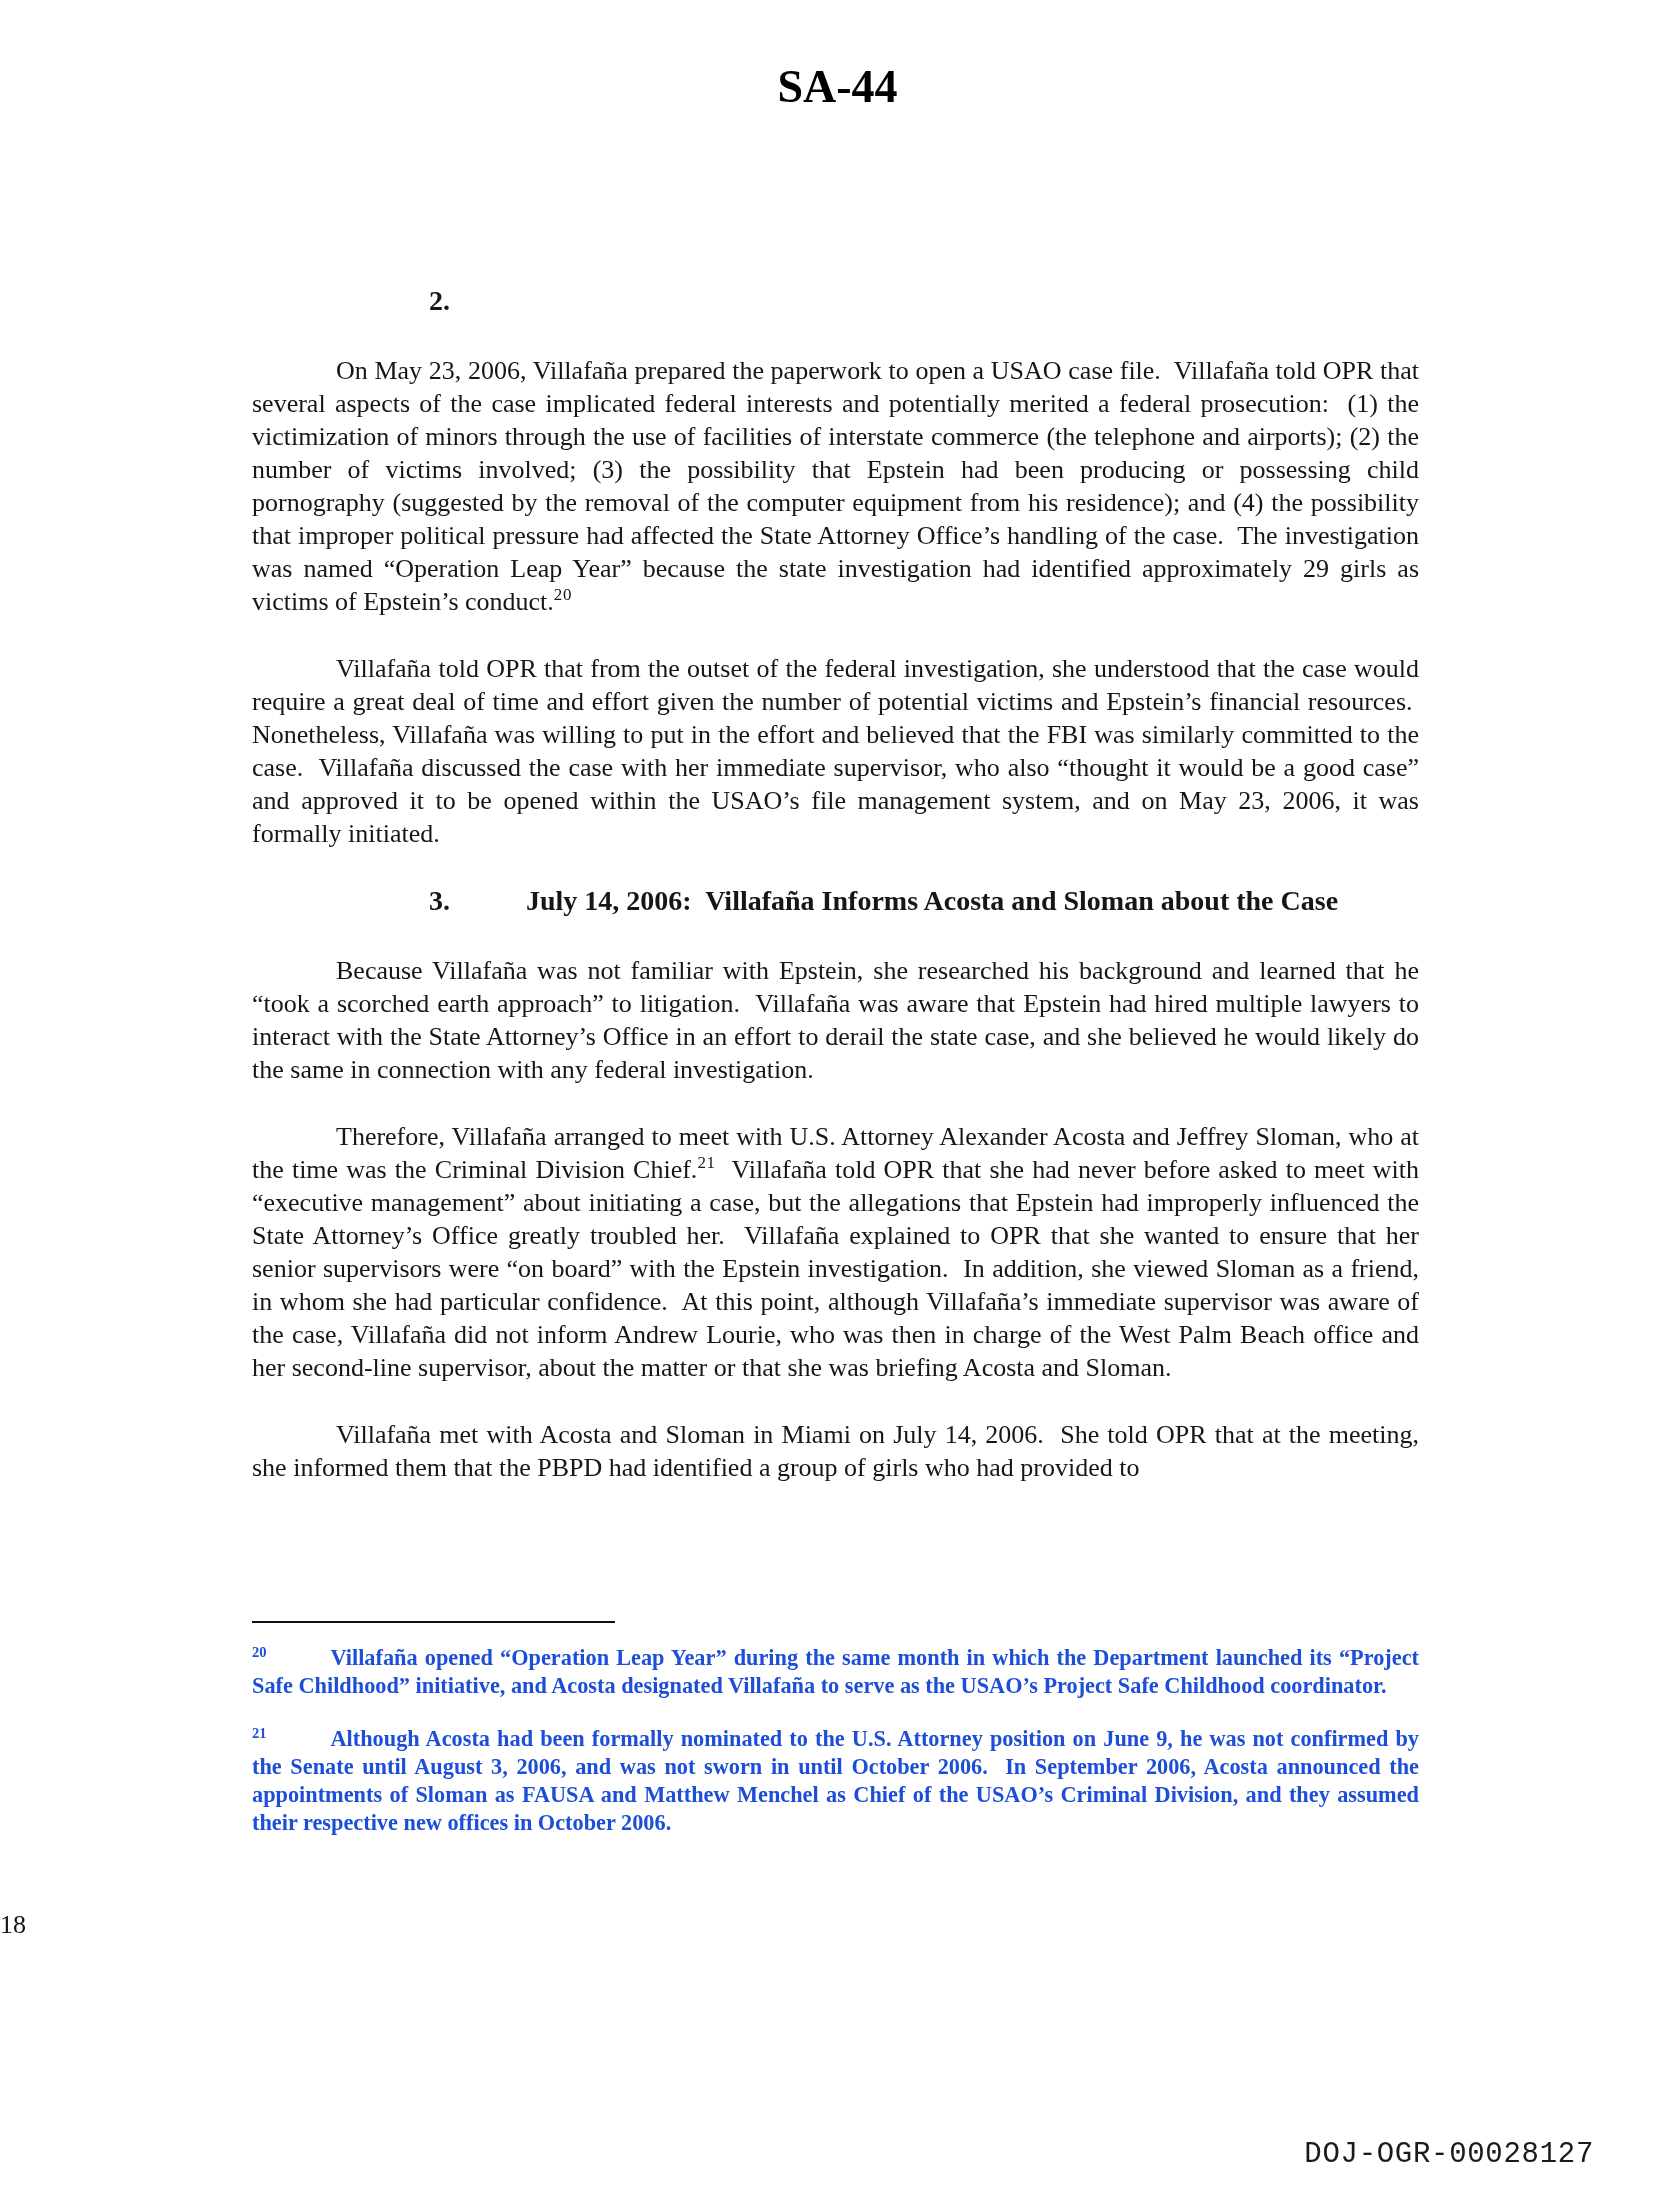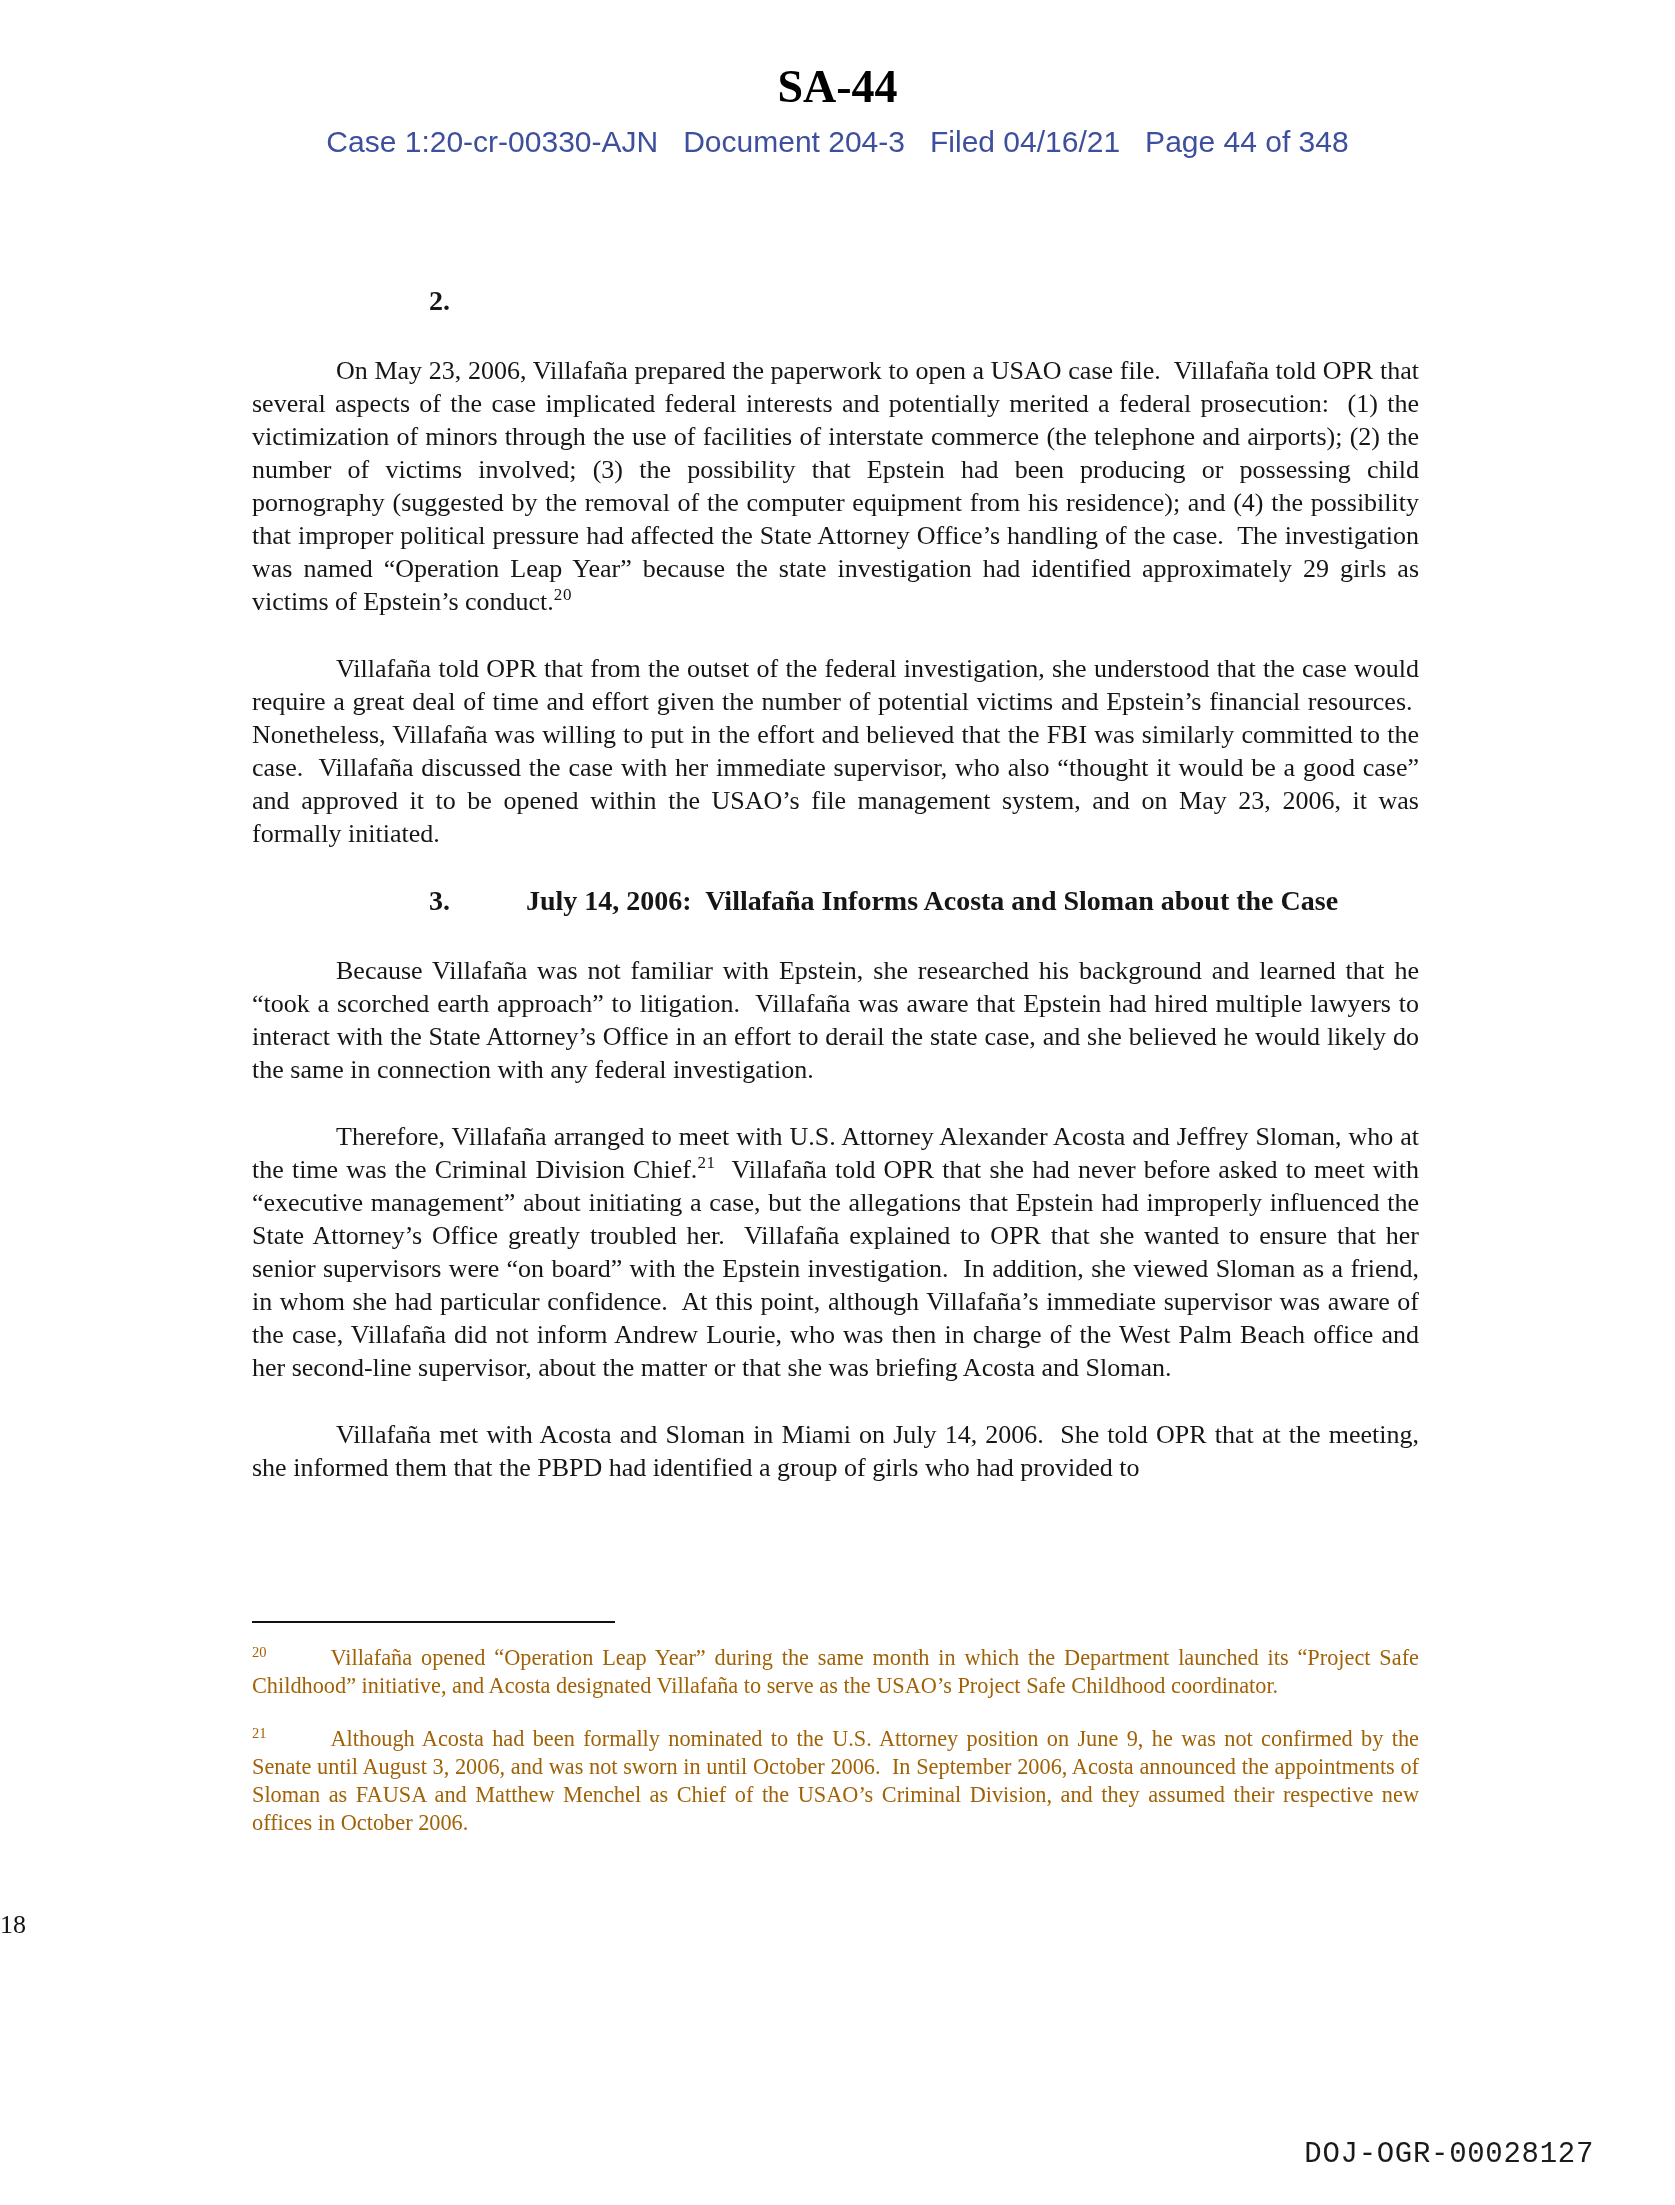--- a/index.html
+++ b/index.html
@@ -54,21 +54,22 @@
     font-size:17px;
     line-height:0;
     vertical-align:super;
     letter-spacing:0.7px;
   }
   
   .footnotes {
     position:absolute; left:252px; top:1621px; width:1167px;
     font-size:22.3px; line-height:28px;
     text-align:justify;
-    color:#a16207;
+    color:#1d4ed8;
+    font-weight:bold;
   }
   .fn-rule {
     width:363px; height:0;
     border-top:2.6px solid #111111;
     margin-bottom:21px;
   }
   .footnote { margin:0 0 25px 0; }
   .footnote sup {
     font-size:14.5px; line-height:0; vertical-align:super;
   }
@@ -87,21 +88,20 @@
   }
 </style>
 </head>
 <body>
 
 <div class="page">
 
 
   <div class="hdr-sa">SA-44</div>
 
-  <div class="hdr-line hdr-district" style="color: rgb(61, 79, 157);">Case 1:20-cr-00330-AJN&nbsp;&nbsp; Document 204-3&nbsp;&nbsp; Filed 04/16/21&nbsp;&nbsp; Page 44 of 348</div>
 
   <div class="doc-body" id="doc-body">
       <div class="heading">
         <span class="h-num">2.</span>
       </div>
       <p class="para">On May 23, 2006, Villafaña prepared the paperwork to open a USAO case file.&nbsp; Villafaña told OPR that several aspects of the case implicated federal interests and potentially merited a federal prosecution:&nbsp; (1) the victimization of minors through the use of facilities of interstate commerce (the telephone and airports); (2) the number of victims involved; (3) the possibility that Epstein had been producing or possessing child pornography (suggested by the removal of the computer equipment from his residence); and (4) the possibility that improper political pressure had affected the State Attorney Office’s handling of the case.&nbsp; The investigation was named “Operation Leap Year” because the state investigation had identified approximately 29 girls as victims of Epstein’s conduct.<sup>20</sup></p>
       <p class="para">Villafaña told OPR that from the outset of the federal investigation, she understood that the case would require a great deal of time and effort given the number of potential victims and Epstein’s financial resources.&nbsp; Nonetheless, Villafaña was willing to put in the effort and believed that the FBI was similarly committed to the case.&nbsp; Villafaña discussed the case with her immediate supervisor, who also “thought it would be a good case” and approved it to be opened within the USAO’s file management system, and on May 23, 2006, it was formally initiated.</p>
       <div class="heading">
         <span class="h-num">3.</span>
         <span class="h-title">July 14, 2006:&nbsp; Villafaña Informs Acosta and Sloman about the Case</span>

